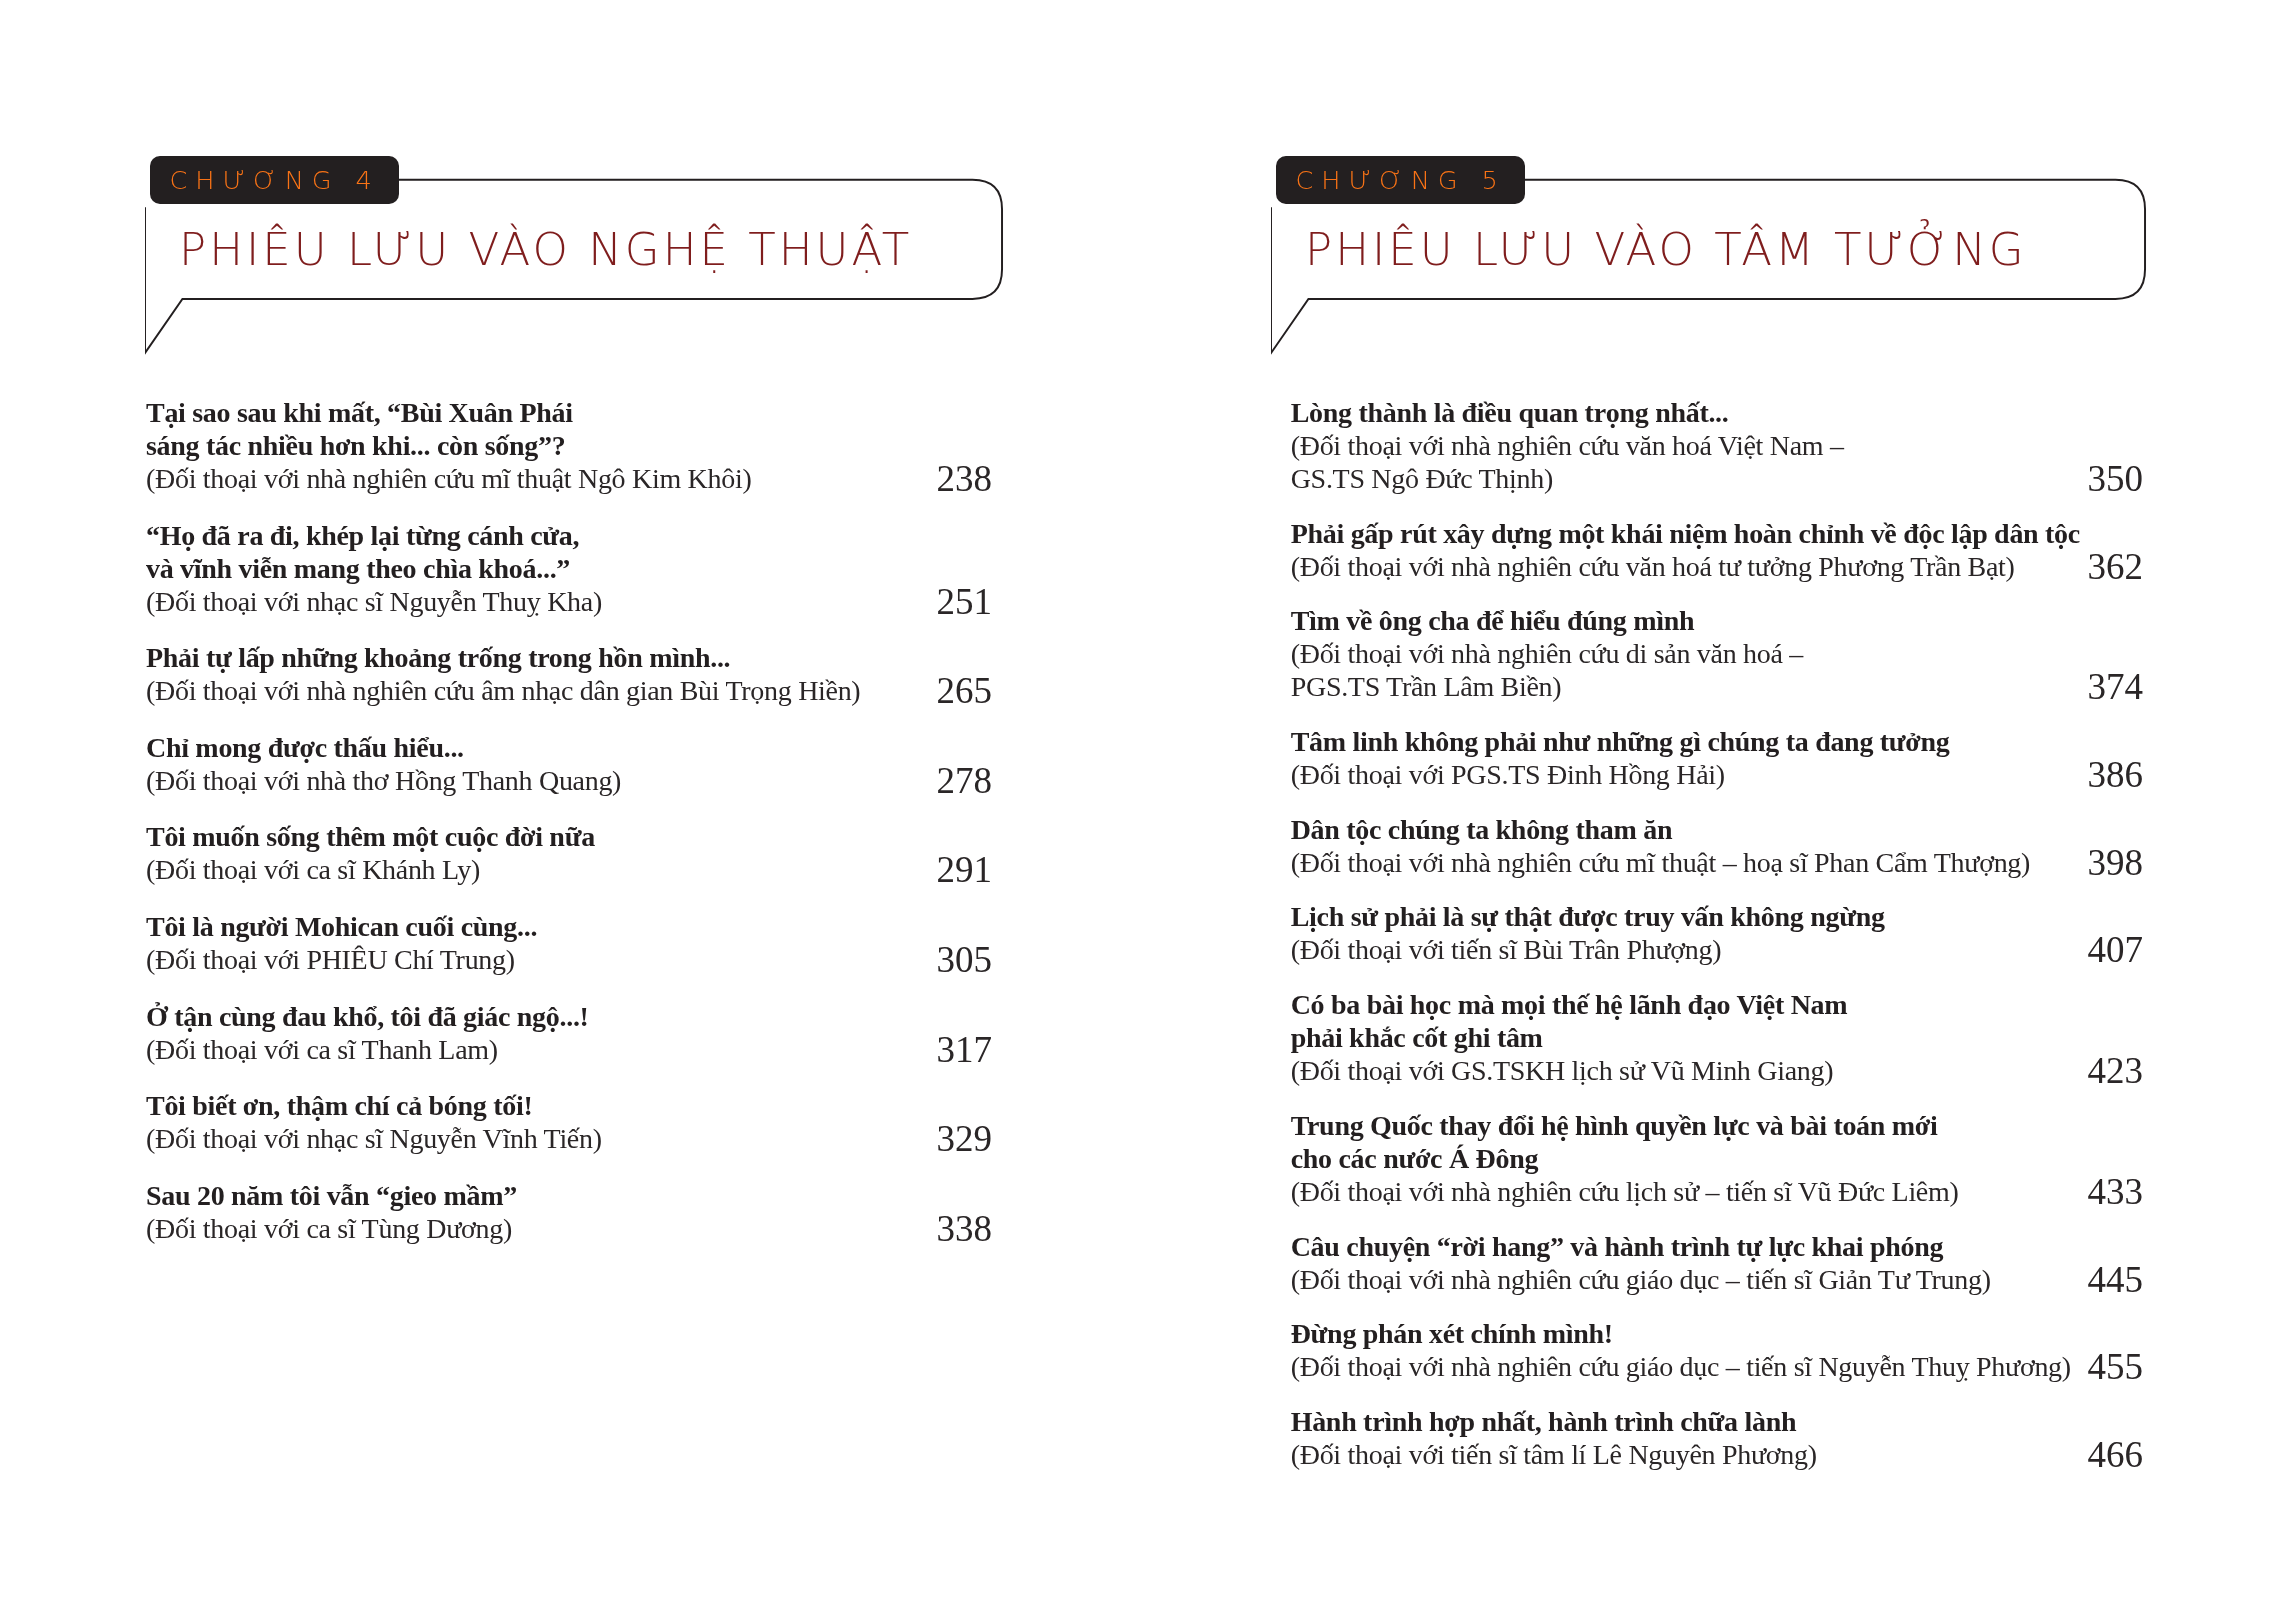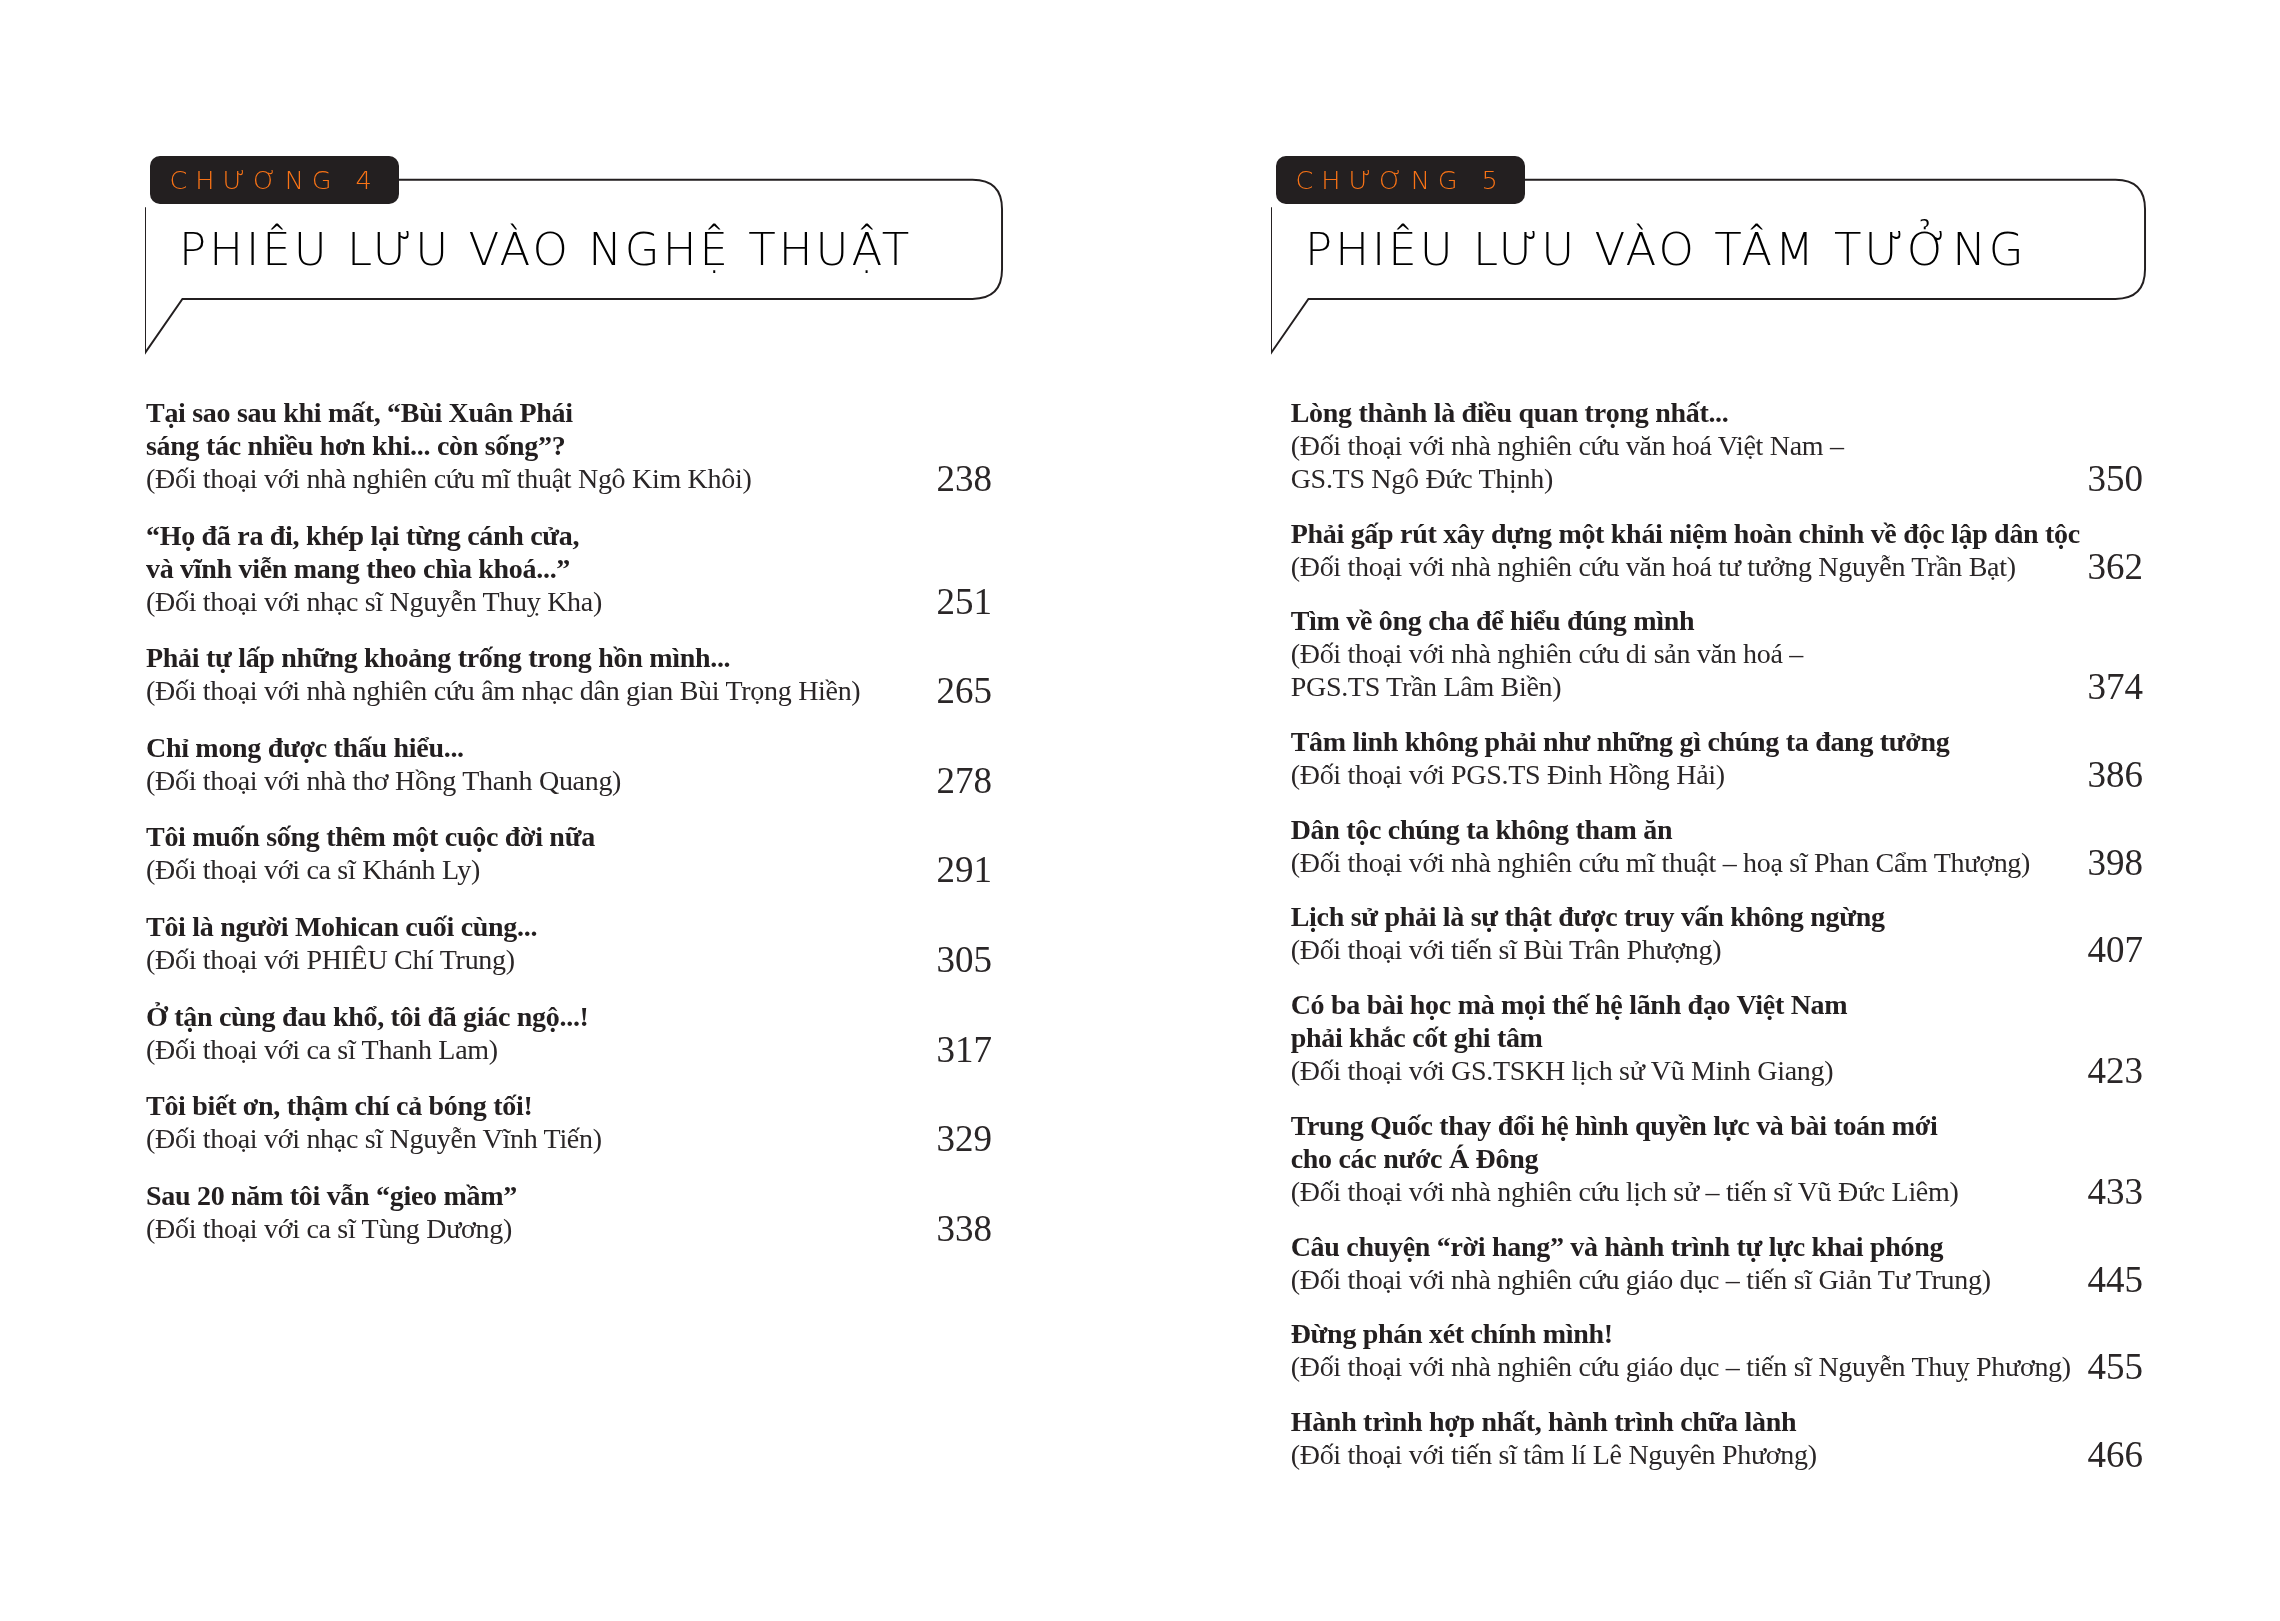--- a/index.html
+++ b/index.html
@@ -22,21 +22,21 @@
     display:flex;align-items:center;
     padding:0 19.7px;
     font-family:"DejaVu Sans", sans-serif;
     font-weight:300;font-size:25.6px;letter-spacing:7.9px;
     color:#f97316;white-space:nowrap;
   }
   .chapter-title{
     position:absolute;left:34px;top:69px;
     font-family:"DejaVu Sans", sans-serif;
     font-weight:300;font-size:45px;line-height:49px;letter-spacing:3px;
-    color:#000000;white-space:nowrap;
+    color:#7f1d1d;white-space:nowrap;
   }
 
   
   .entries{position:absolute;top:240px;left:1px;right:0;}
   .col-right .entries{left:19.7px;}
   .entry{
     display:flex;justify-content:space-between;align-items:flex-end;
     margin-bottom:23.6px;
   }
   .col-right .entry{margin-bottom:21.7px;}
@@ -149,21 +149,21 @@
         <div class="entry-text">
           <div class="line title-line">Lòng thành là điều quan trọng nhất...</div>
           <div class="line subtitle-line">(Đối thoại với nhà nghiên cứu văn hoá Việt Nam –</div>
           <div class="line subtitle-line">GS.TS Ngô Đức Thịnh)</div>
         </div>
         <div class="entry-page">350</div>
       </div>
       <div class="entry">
         <div class="entry-text">
           <div class="line title-line">Phải gấp rút xây dựng một khái niệm hoàn chỉnh về độc lập dân tộc</div>
-          <div class="line subtitle-line">(Đối thoại với nhà nghiên cứu văn hoá tư tưởng Nguyễn Trần Bạt)</div>
+          <div class="line subtitle-line">(Đối thoại với nhà nghiên cứu văn hoá tư tưởng Phương Trần Bạt)</div>
         </div>
         <div class="entry-page">362</div>
       </div>
       <div class="entry">
         <div class="entry-text">
           <div class="line title-line">Tìm về ông cha để hiểu đúng mình</div>
           <div class="line subtitle-line">(Đối thoại với nhà nghiên cứu di sản văn hoá –</div>
           <div class="line subtitle-line">PGS.TS Trần Lâm Biền)</div>
         </div>
         <div class="entry-page">374</div>

